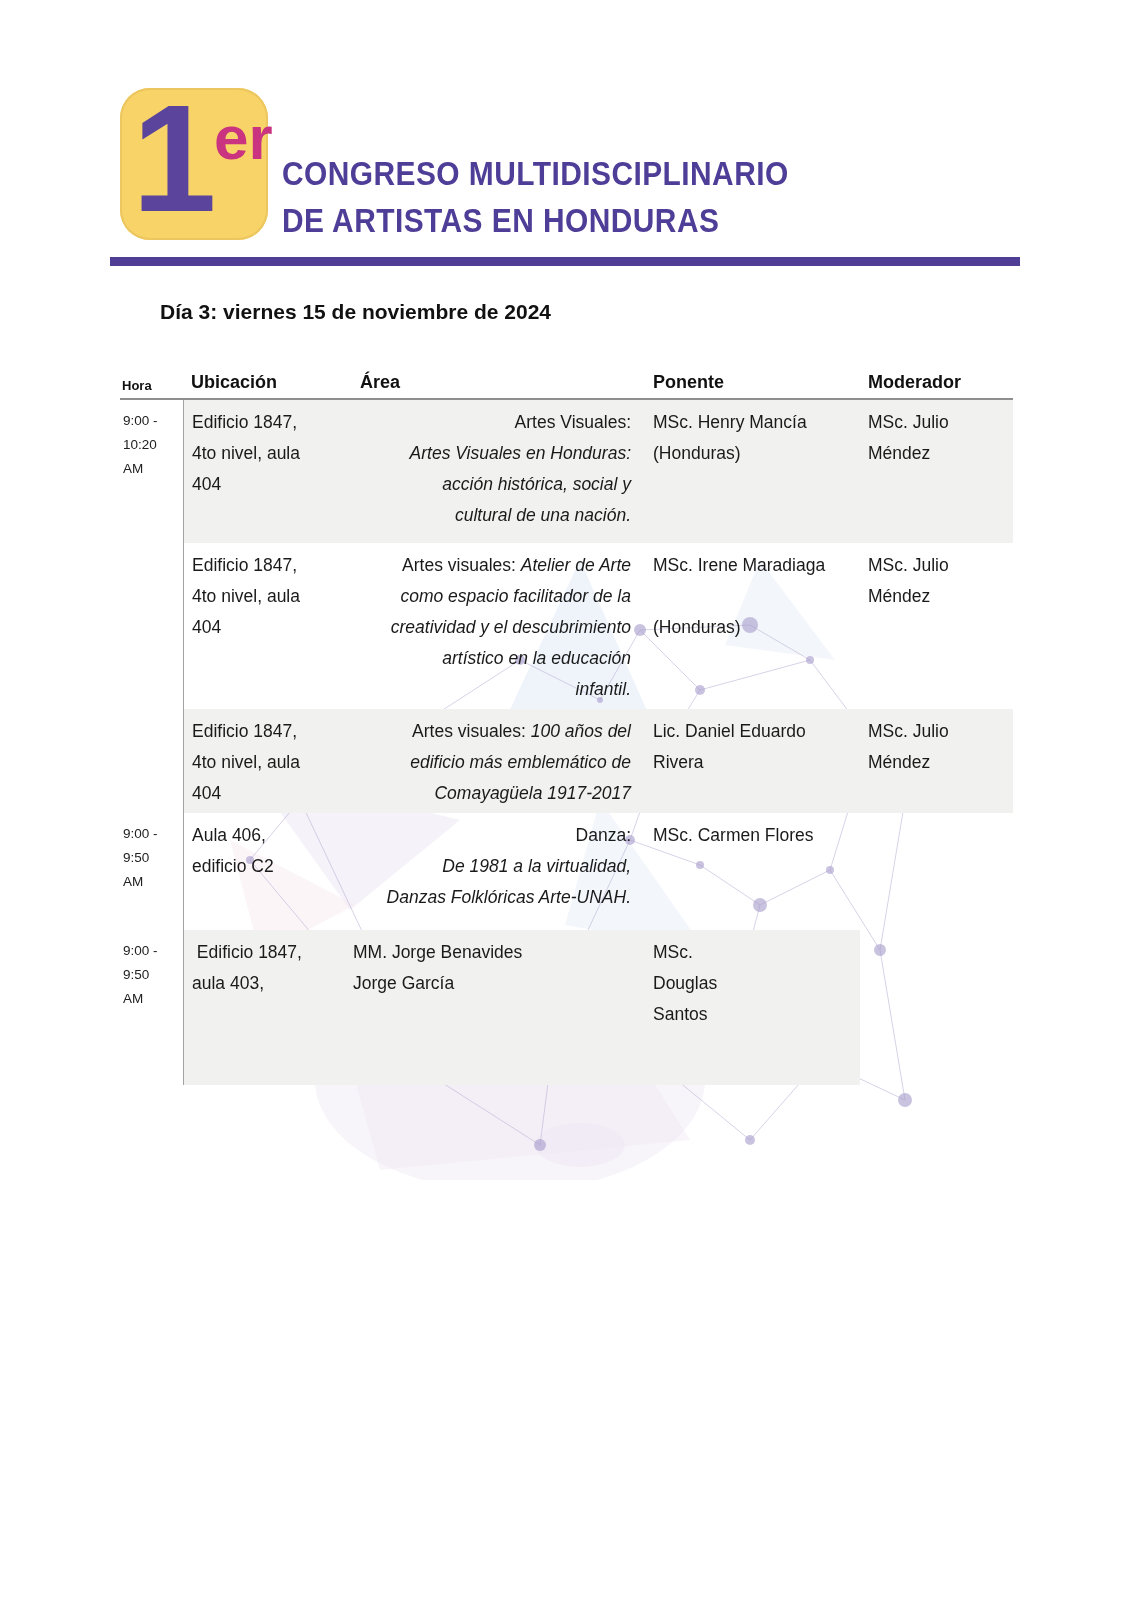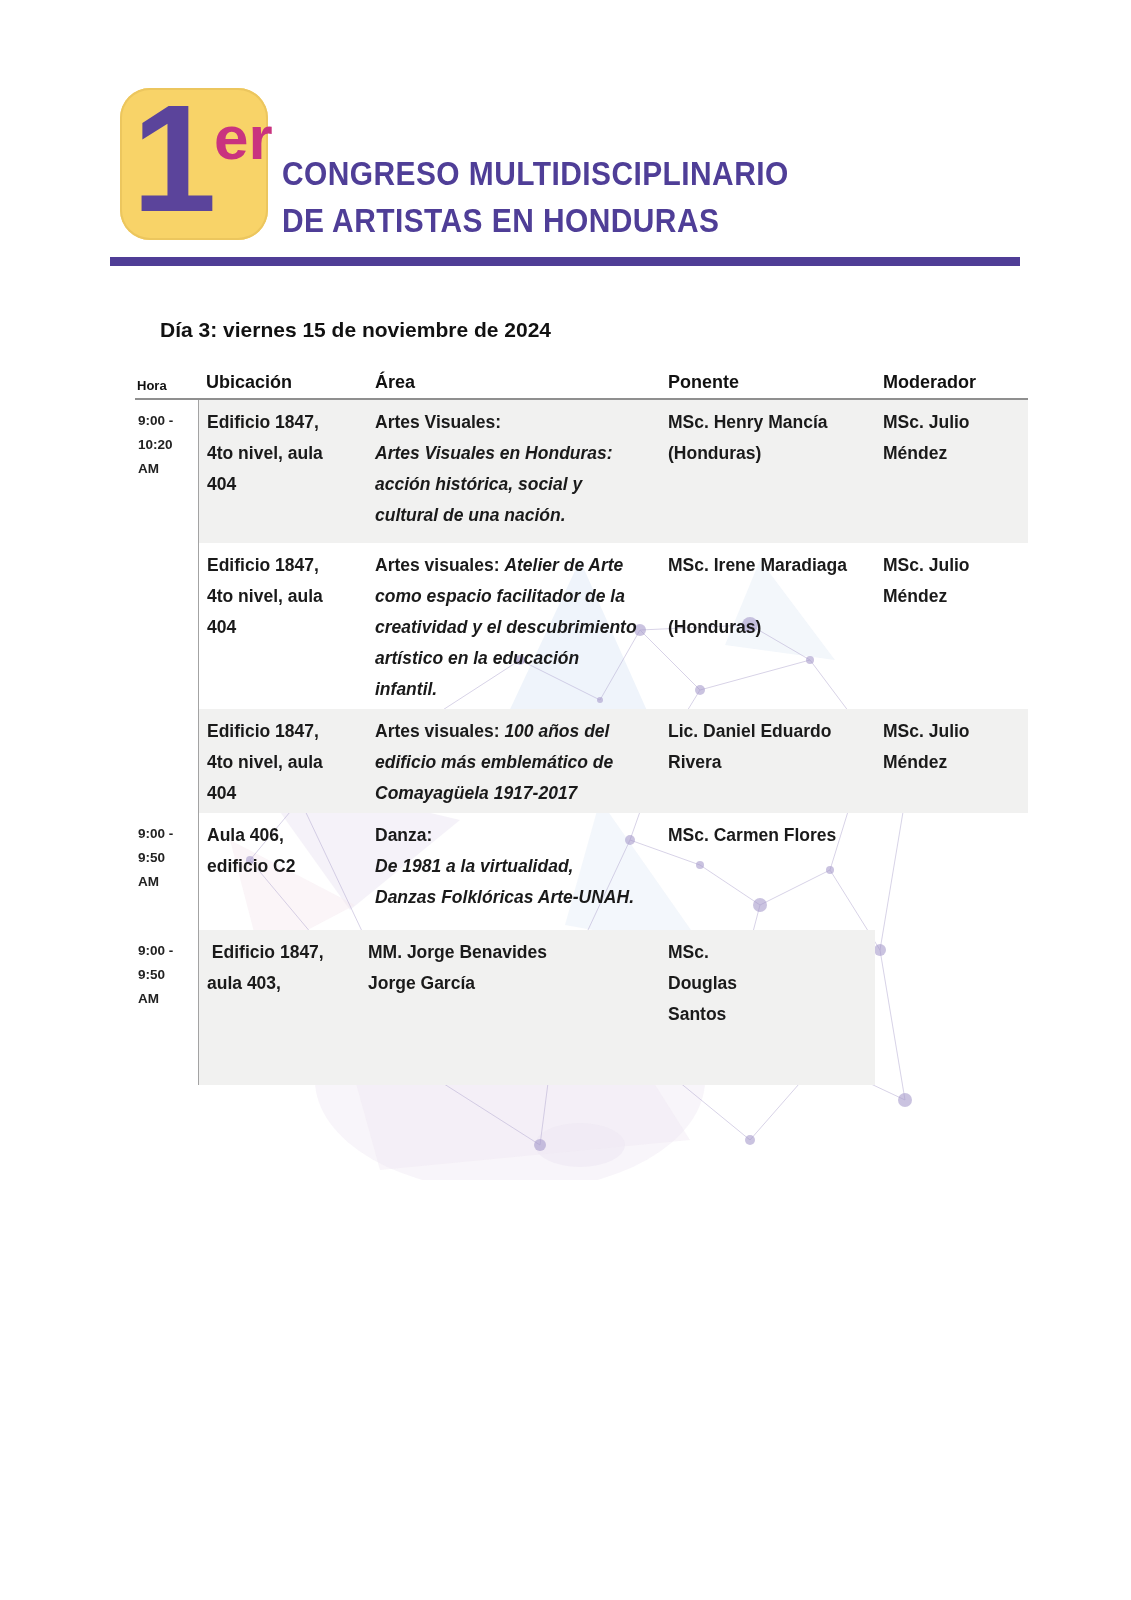--- a/index.html
+++ b/index.html
@@ -6,34 +6,34 @@
   .page{
     position:relative;width:1131px;height:1600px;background:#ffffff;
     font-family:"Liberation Sans","DejaVu Sans",sans-serif;color:#1a1a1a;overflow:hidden;
   }
   
   .badge{position:absolute;left:120px;top:88px;width:148px;height:152px;background:#F8D368;border-radius:30px;box-shadow:inset 0 0 0 2px #ecc65e;}
   .badge .one{position:absolute;left:12px;top:-6px;font-size:152px;line-height:152px;font-weight:bold;color:#5B449B;}
   .badge .er{position:absolute;left:94px;top:14px;font-size:62px;font-weight:bold;color:#C9337F;}
   .title{position:absolute;left:282px;top:150px;font-size:34px;line-height:47px;font-weight:bold;color:#4F3E97;letter-spacing:.5px;transform:scaleX(.88);transform-origin:left top;white-space:nowrap;}
   .rule{position:absolute;left:110px;top:257px;width:910px;height:9px;background:#4F3D96;}
-  .date-heading{position:absolute;left:160px;top:318px;font-size:21px;font-weight:bold;color:#111;}
+  .date-heading{position:absolute;left:160px;top:300px;font-size:21px;font-weight:bold;color:#111;}
   
   .watermark{position:absolute;left:150px;top:520px;z-index:0;}
   
-  .schedule{position:absolute;left:135px;top:360px;width:893px;z-index:1;}
+  .schedule{position:absolute;left:120px;top:360px;width:893px;z-index:1;}
   .thead,.trow{display:grid;grid-template-columns:63px 162px 300px 215px 153px;}
   .thead{height:38px;align-items:end;border-bottom:2px solid #8f8f8f;}
   .th{font-weight:bold;font-size:18px;padding:0 0 5px 8px;color:#111;}
   .th.hora{font-size:13px;padding-left:2px;}
   .th.area{padding-left:15px;}
-  .cell{font-size:17.5px;line-height:31px;padding:7px 8px 4px 8px;white-space:pre-line;color:#1a1a1a;font-weight:bold;}
+  .cell{font-size:17.5px;line-height:31px;padding:7px 8px 4px 8px;white-space:pre-line;color:#1a1a1a;}
   .c-hora{font-size:13.5px;line-height:24px;padding:9px 2px 4px 3px;color:#222;}
   .c-ubi{border-left:1.5px solid #a3a3a3;}
-  .c-area{padding-left:15px;padding-right:14px;}
+  .c-area{padding-left:15px;padding-right:14px;text-align:right;}
   .c-area .area-title{font-style:italic;}
   .trow.shaded .cell:not(.c-hora){background:#F1F1F0;}
   .r1{min-height:143px;} .r2{min-height:157px;} .r3{min-height:91px;} .r4{min-height:117px;} .r5{min-height:155px;}
   
   .footer{position:absolute;left:0;top:1330px;width:1131px;height:140px;}
 </style>
 </head>
 <body>
 
 <div class="page">

